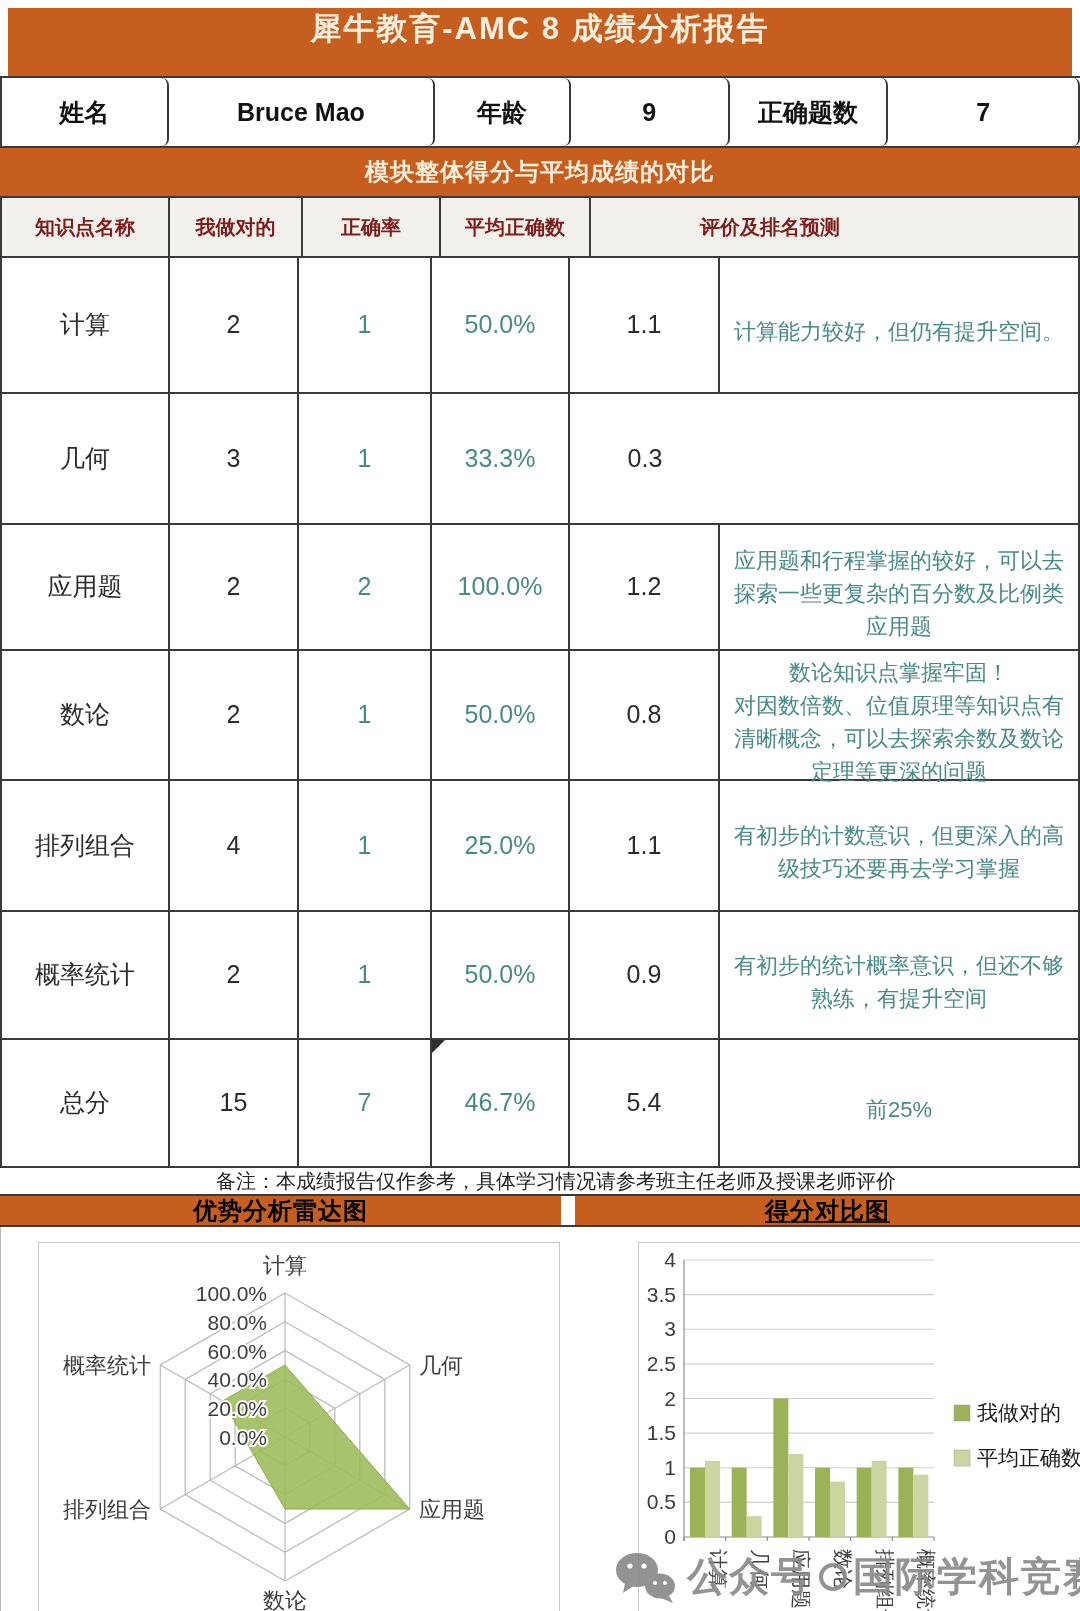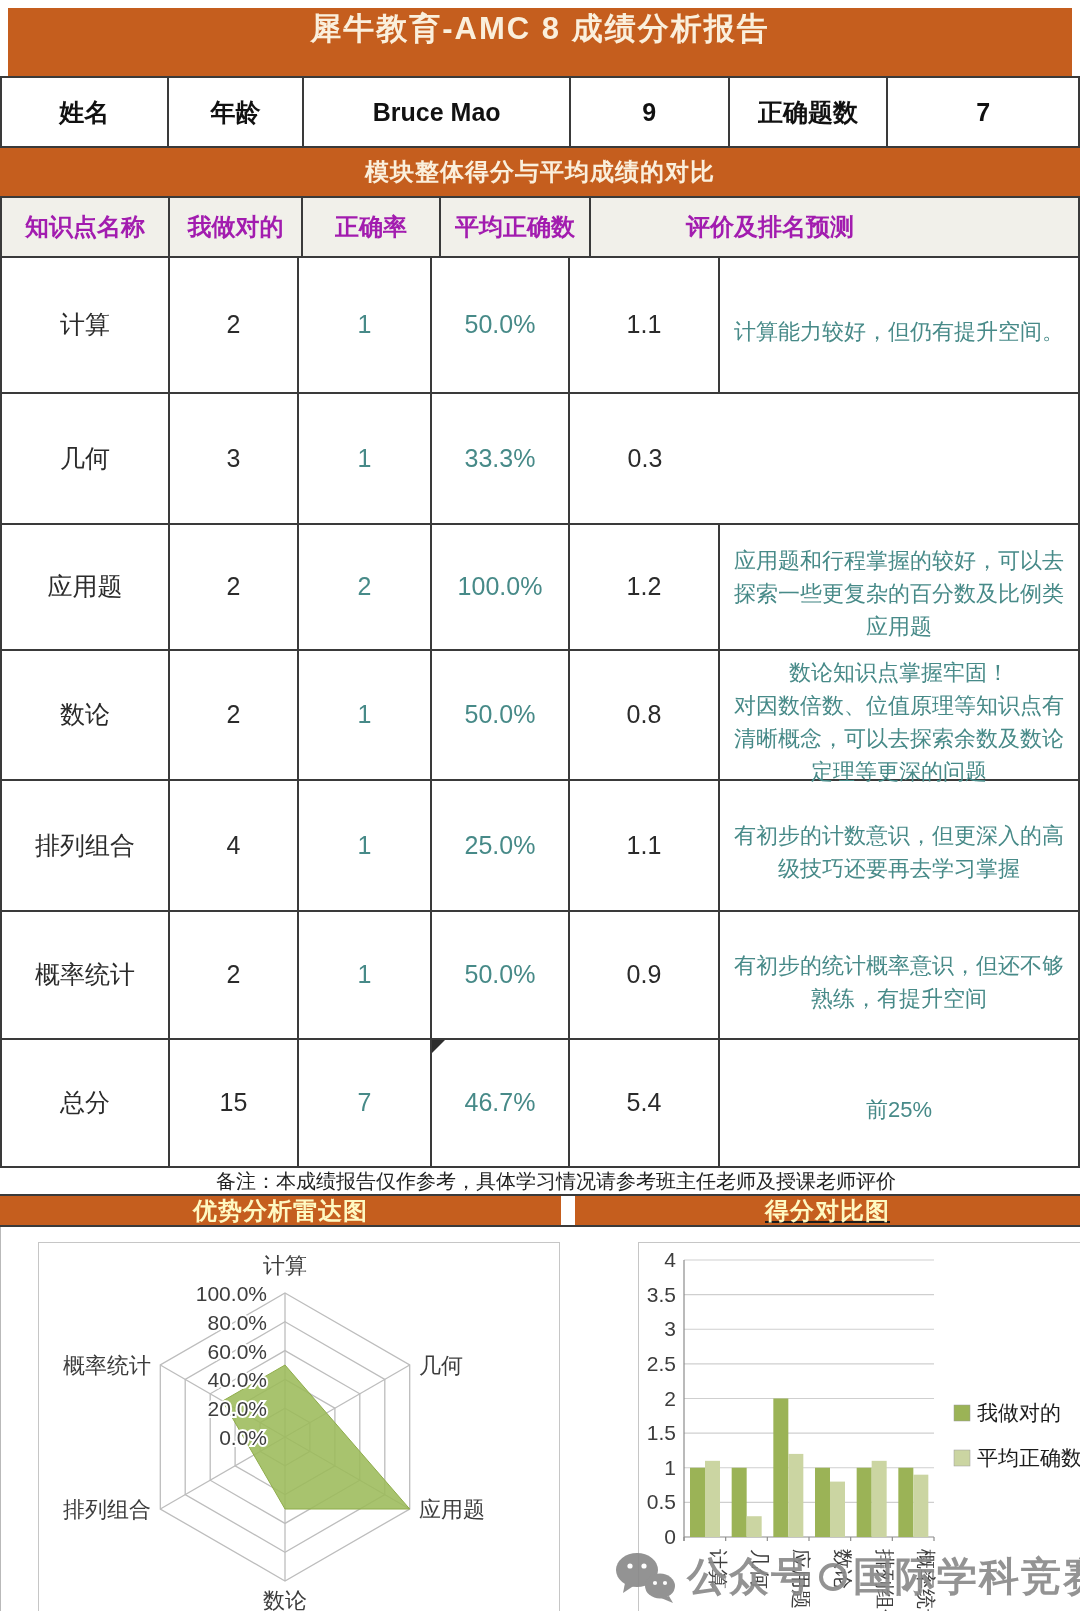--- a/index.html
+++ b/index.html
@@ -21,21 +21,21 @@
   
   .info-row {
     height:72px; display:flex;
     border-top:2px solid #3a3a3a; border-bottom:2px solid #3a3a3a;
     border-left:2px solid #3a3a3a;
     background:#fff;
   }
   .info-row .cell {
     display:flex; align-items:center; justify-content:center;
     border-right:2px solid #3a3a3a;
-    font-size:25px; font-weight:bold; color:#111;
+    font-size:25px; font-weight:bold; color:#111;border-radius:7px;
   }
   .iw0{width:167px}.iw1{width:267px}.iw2{width:136px}.iw3{width:159px}.iw4{width:159px}.iw5{width:192px}
   
   .band {
     height:50px; background:#C55E1E;
     border-bottom:2px solid #3a3a3a;
     display:flex; align-items:center; justify-content:center;
   }
   .band .t { color:#FAEFDC; font-size:24px; font-weight:bold; letter-spacing:1px; }
   
@@ -51,21 +51,21 @@
   .trow:nth-child(6){height:131px}
   .trow:nth-child(7){height:128px}
   .trow:nth-child(8){height:128px}
   .tcell {
     display:flex; align-items:center; justify-content:center; text-align:center;
     border-right:2px solid #3a3a3a; position:relative;
     font-size:25px; color:#2b2b2b; line-height:1.5;
   }
   .tcell:last-child { border-right:none; }
   .c0{width:168px}.c1{width:129px}.c2{width:133px}.c3{width:138px}.c4{width:150px}.c5{width:358px}
-  .trow.header .tcell { font-weight:bold; font-size:24px; color:#a21caf; }
+  .trow.header .tcell { font-weight:bold; font-size:20px; color:#7f1d1d; }
   .tcell.kp { font-weight:500; }
   .tcell.teal { color:#478A88; }
   .tcell.comment { font-size:22px; padding:19px 13px; white-space:pre-line;margin-top:13px; }
   .trow:nth-child(8) .c3::before {
     content:""; position:absolute; left:0; top:0; width:13px; height:13px;
     background:#2e2e2e; clip-path:polygon(0 0,100% 0,0 100%);
   }
   
   .note-row {
     height:26px; display:flex; align-items:center; justify-content:center;
@@ -76,21 +76,21 @@
     height:33px; display:flex;
     border-top:2px solid #3a3a3a; border-bottom:2px solid #3a3a3a;
     background:#fff;
   }
   .section-band .seg {
     background:#C55E1E; display:flex; align-items:center; justify-content:center;
   }
   .seg.left { width:561px; }
   .seg.gap { width:14px; background:#fff; }
   .seg.right { flex:1;text-decoration:underline; }
-  .section-band .t { color:#fef9c3; font-size:24px; font-weight:bold; letter-spacing:1px; }
+  .section-band .t { color:#000000; font-size:24px; font-weight:bold; letter-spacing:1px; }
   
   .charts {
     position:relative; height:400px; background:#fff;
     border-left:1px solid #b9b9b9;
   }
   .panel {
     position:absolute; background:#fff; border:1px solid #c6c6c6;
   }
   #radar-panel { left:37px; top:15px; width:522px; height:373px; }
   #bar-panel   { left:637px; top:15px; width:446px; height:385px; }
@@ -112,22 +112,22 @@
 </style>
 </head>
 <body>
 
 <div class="title-banner">
   <div class="t">犀牛教育-AMC 8 成绩分析报告</div>
 </div>
 
 <div class="info-row">
   <div class="cell iw0">姓名</div>
+  <div class="cell iw1">Bruce Mao</div>
   <div class="cell iw2">年龄</div>
-  <div class="cell iw1">Bruce Mao</div>
   <div class="cell iw3">9</div>
   <div class="cell iw4">正确题数</div>
   <div class="cell iw5">7</div>
 </div>
 
 <div class="band">
   <div class="t">模块整体得分与平均成绩的对比</div>
 </div>
 
 <div class="main-table">

